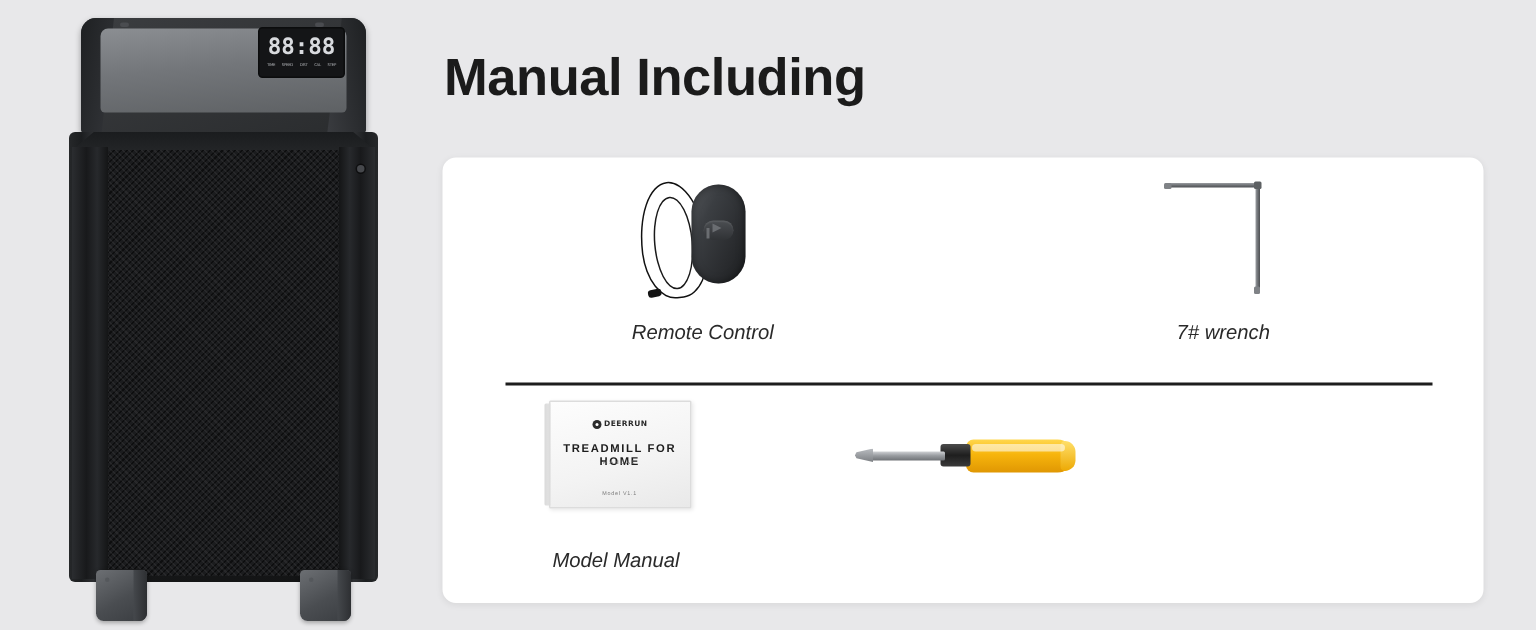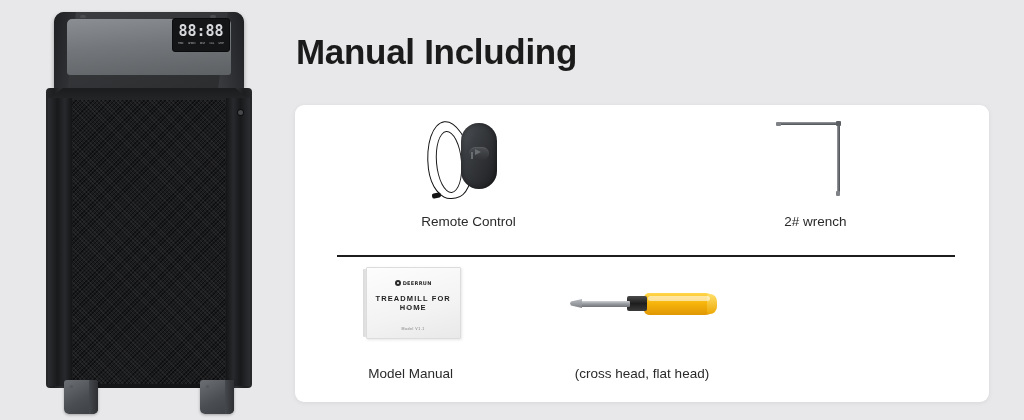--- a/index.html
+++ b/index.html
@@ -254,20 +254,21 @@
     justify-content: center;
     width: 100%;
     position: relative;
   }
   .cell-label {
     font-size: 13.5px;
     color: #2a2a2a;
     text-align: right;
     line-height: 17px;
     margin-top: 4px;
+    font-style: italic;
   }
 
   
   .remote-wrap { position: relative; width: 120px; height: 104px; }
   .remote-body {
     position: absolute;
     left: 52px; top: 18px;
     width: 36px; height: 66px;
     background: linear-gradient(115deg, #55585c 0%, #3b3e42 30%, #2a2c2f 70%, #1d1f21 100%);
     border-radius: 18px;
@@ -605,21 +606,21 @@
     <div class="cell">
       <div class="cell-art">
         <div class="wrench-wrap">
           <div class="wrench-arm-h"></div>
           <div class="wrench-arm-v"></div>
           <div class="wrench-corner"></div>
           <div class="wrench-tip-l"></div>
           <div class="wrench-tip-b"></div>
         </div>
       </div>
-      <div class="cell-label">2# wrench</div>
+      <div class="cell-label">7# wrench</div>
     </div>
 
   </div>
 
   <div class="grid-bottom">
 
     <div class="cell">
       <div class="cell-art">
         <div class="manual-wrap">
           <div class="manual-spine"></div>
@@ -642,20 +643,19 @@
         <div class="sd-wrap">
           <div class="sd-handle"></div>
           <div class="sd-handle-tail"></div>
           <div class="sd-handle-gloss"></div>
           <div class="sd-collar"></div>
           <div class="sd-shaft"></div>
           <div class="sd-tip"></div>
         </div>
       </div>
       <div class="cell-label">
-        <div>(cross head, flat head)</div>
       </div>
     </div>
 
     <div class="cell"></div>
 
   </div>
 </div>
 
 </body></html>

